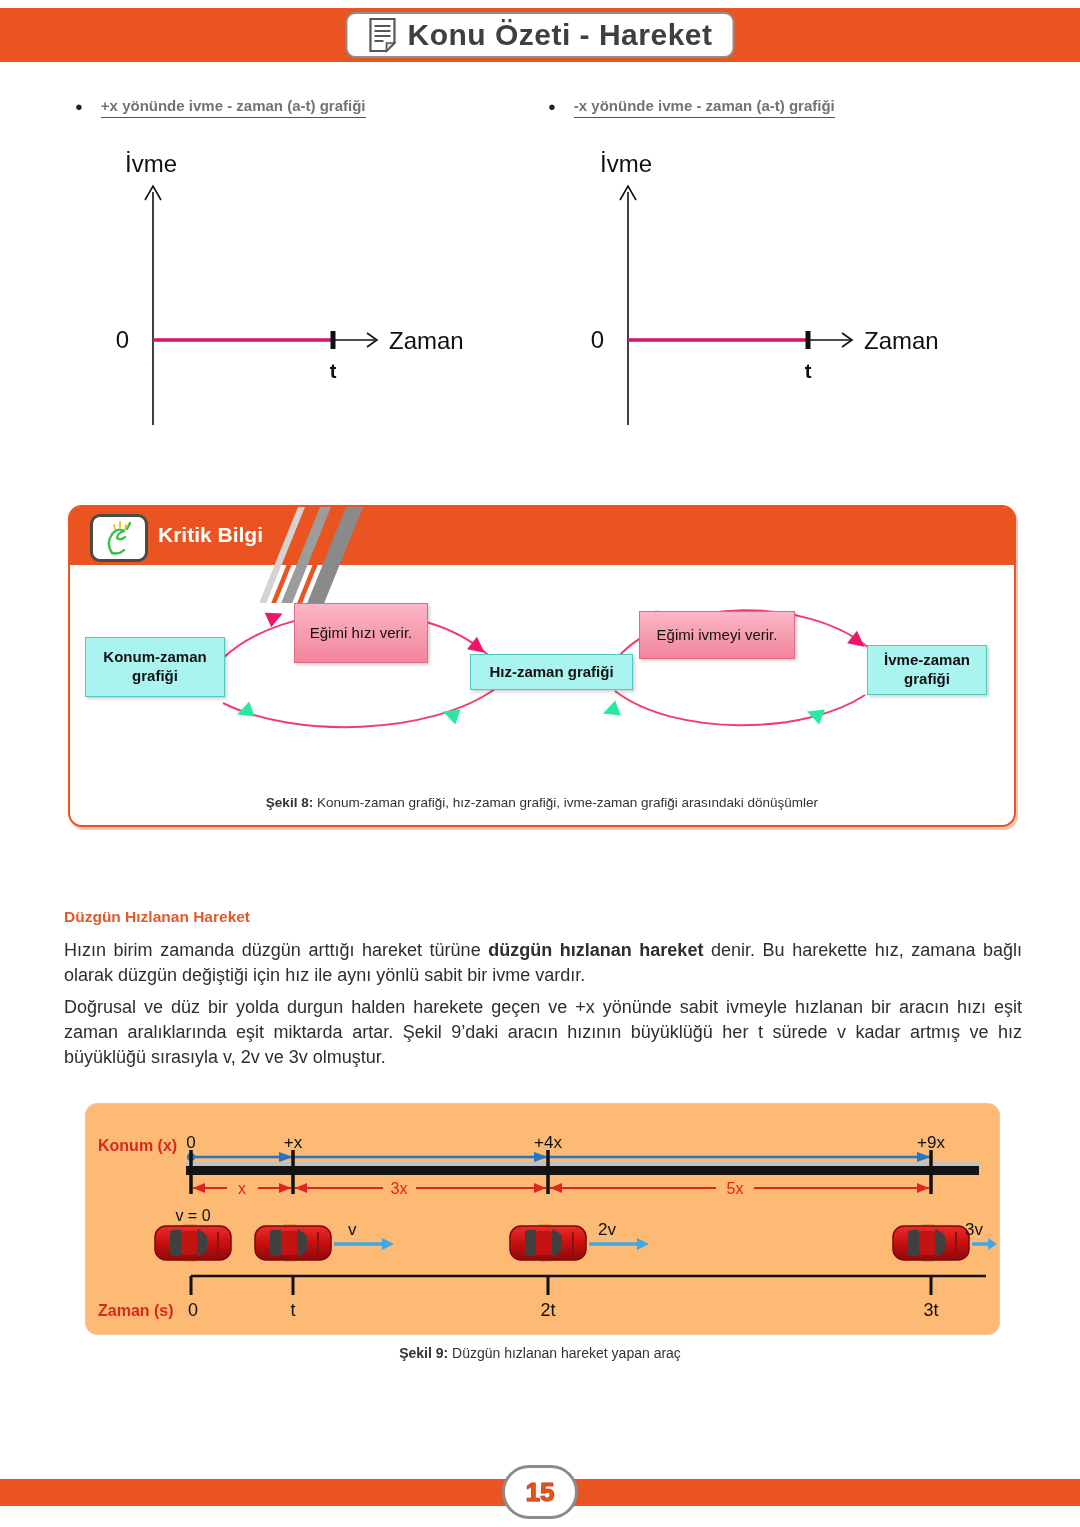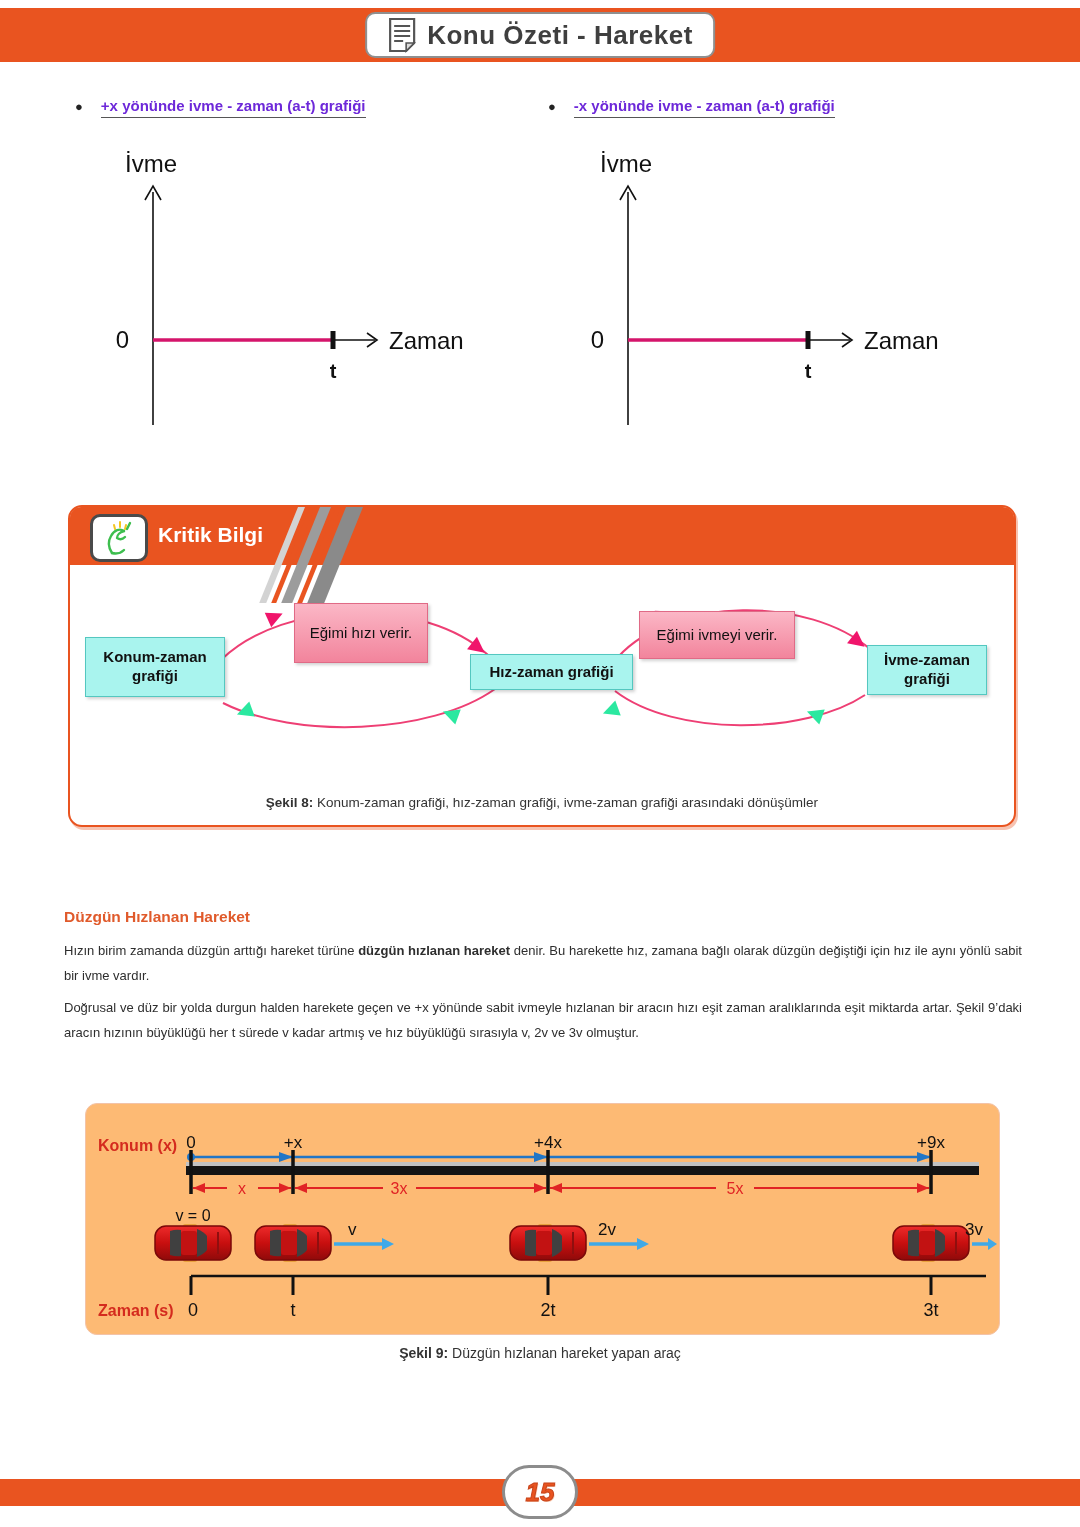--- a/index.html
+++ b/index.html
@@ -4,26 +4,26 @@
 <style>
   html,body{margin:0;padding:0;background:#fff;}
   .page{position:relative;width:1080px;height:1527px;background:#ffffff;overflow:hidden;
         font-family:"Liberation Sans",sans-serif;color:#2e2e2e;}
 
   
   .header-band{position:absolute;left:0;top:8px;width:1080px;height:54px;background:#E95420;}
   .header-pill{position:absolute;left:50%;top:4px;transform:translateX(-50%);
         height:46px;background:#fff;border:2px solid #8f8f8f;border-radius:10px;
         display:flex;align-items:center;gap:10px;padding:0 20px;box-sizing:border-box;}
-  .header-title{font-size:26px;font-weight:bold;color:#3f3f3f;letter-spacing:.5px;white-space:nowrap;}
+  .header-title{font-size:30px;font-weight:bold;color:#3f3f3f;letter-spacing:.5px;white-space:nowrap;}
 
   
   .bullet-row{position:absolute;display:flex;align-items:flex-start;gap:18px;}
   .bullet-dot{font-size:13px;line-height:20px;color:#222;}
-  .bullet-text{font-size:15px;font-weight:bold;color:#6d28d9;border-bottom:1.5px solid #555;padding-bottom:3px;}
+  .bullet-text{font-size:15px;font-weight:bold;color:#737373;border-bottom:1.5px solid #555;padding-bottom:3px;}
 
   
   .graph-svg{position:absolute;}
   .g-label{font-family:"Liberation Sans",sans-serif;}
 
   
   .kritik-box{position:absolute;left:68px;top:505px;width:944px;height:318px;background:#fff;
         border:2px solid #E95420;border-radius:14px;box-shadow:2px 3px 0 rgba(233,84,32,.35);}
   .kritik-header{position:absolute;left:0;top:0;right:0;height:58px;background:#E95420;
         border-radius:11px 11px 0 0;}
@@ -37,36 +37,36 @@
         font-size:15px;line-height:1.25;padding:17px 6px;box-sizing:border-box;color:#111;
         box-shadow:2px 2px 3px rgba(0,0,0,.18);}
   .fnode.cyan{background:#A9F4EE;border:1px solid #54c7c0;}
   .fnode.pink{background:linear-gradient(180deg,#FBB7C6,#F2849C);border:1px solid #e06a86;}
   .fnode.gname{font-weight:bold;}
   .kritik-caption{position:absolute;left:0;right:0;top:288px;text-align:center;font-size:13.5px;color:#333;}
   .cap-bold{font-weight:bold;}
 
   
   .section-heading{position:absolute;left:64px;top:908px;font-size:15.5px;font-weight:bold;color:#E05A2B;}
-  .section-body{position:absolute;left:64px;top:938px;width:958px;font-size:13px;line-height:25px;
+  .section-body{position:absolute;left:64px;top:938px;width:958px;font-size:18px;line-height:25px;
         text-align:justify;color:#2e2e2e;}
   .section-body p{margin:0 0 7px 0;}
 
   
   .fig9-box{position:absolute;left:85px;top:1103px;width:915px;height:232px;background:#fdba74;
         border:1.5px solid #F3C3A8;border-radius:12px;box-sizing:border-box;}
   .fig9-caption{position:absolute;left:0;right:0;top:1345px;text-align:center;font-size:14px;color:#333;}
 
   
   .footer-band{position:absolute;left:0;top:1479px;width:1080px;height:27px;background:#E95420;}
   .page-oval{position:absolute;left:50%;top:1465px;transform:translateX(-50%);width:76px;height:54px;
         background:#fff;border:3.5px solid #8c8c8c;border-radius:30px;box-sizing:border-box;
         display:flex;align-items:center;justify-content:center;}
   .page-num{font-size:26px;font-weight:bold;color:#E95420;-webkit-text-stroke:1px #C7431A;
-        text-shadow:1px 1px 0 #f8cdb5;font-style:italic;}
+        text-shadow:1px 1px 0 #f8cdb5;}
 </style>
 </head>
 <body>
 
 <div class="page">
 
   <div class="header-band">
     <div class="header-pill">
       <svg width="30" height="36" viewBox="0 0 30 36">
         <path d="M3 2 h24 v24 l-8 8 H3 Z" fill="#fff" stroke="#555" stroke-width="2.2"></path>

